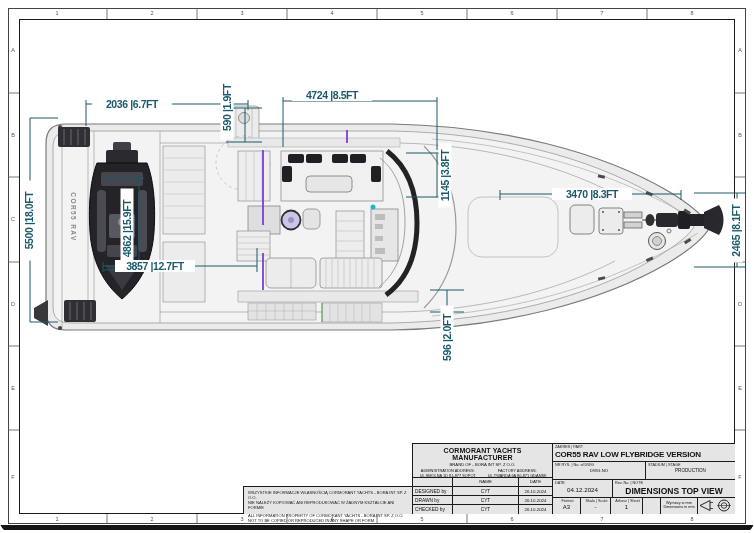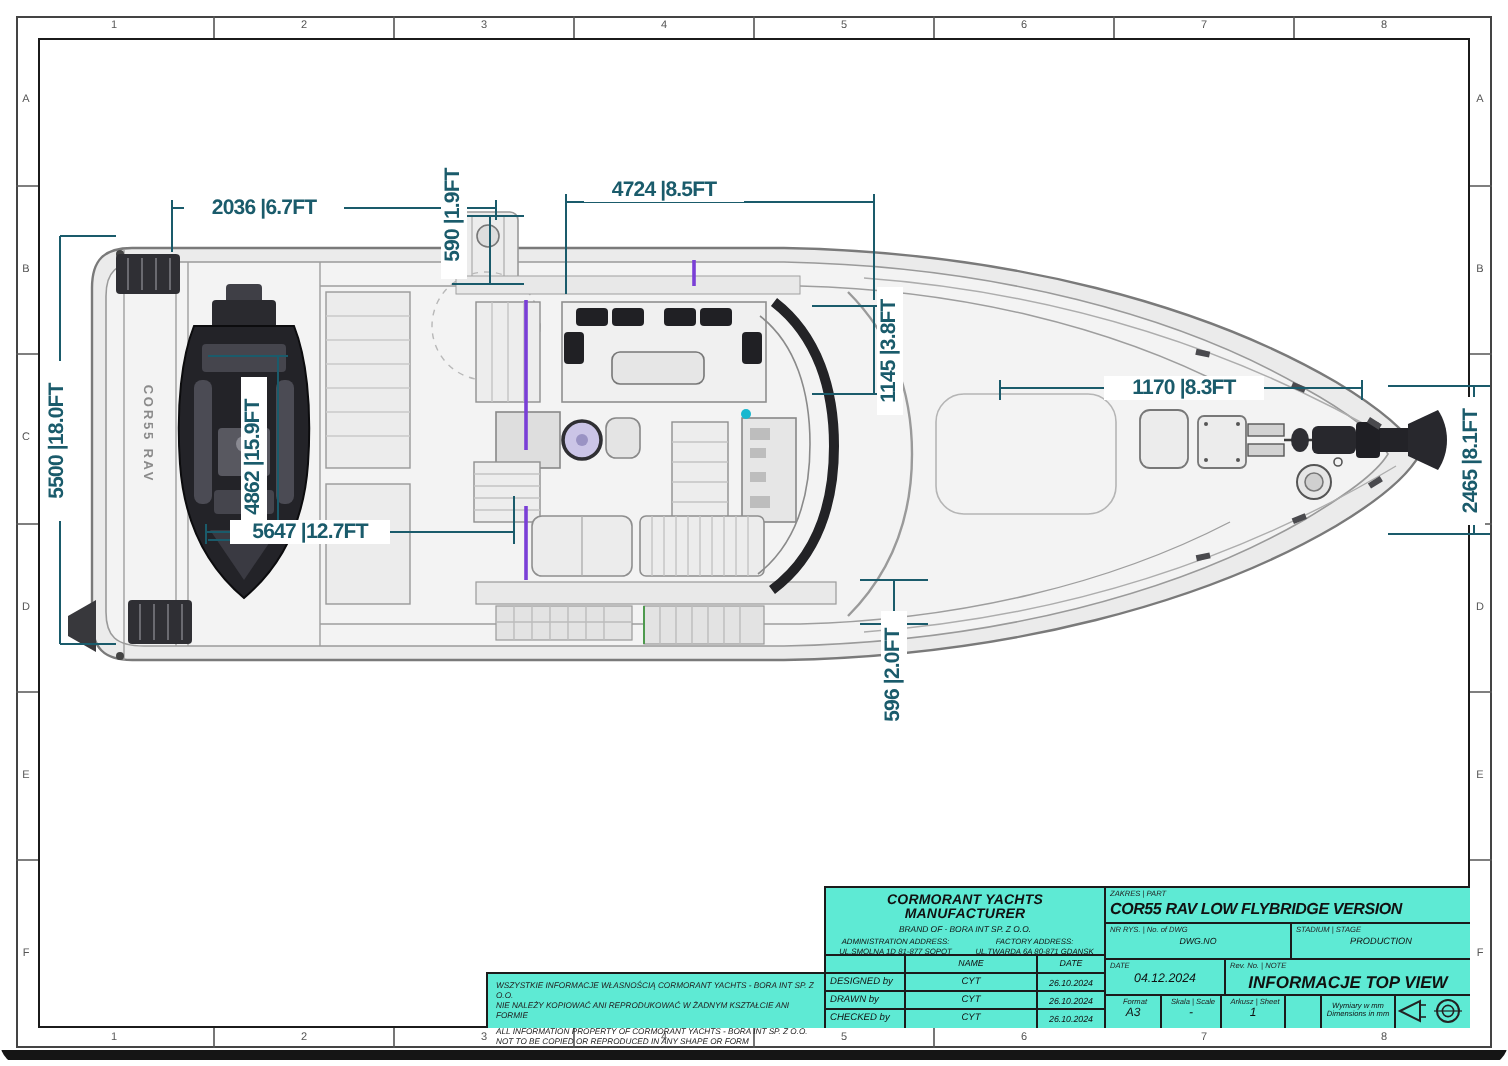--- a/index.html
+++ b/index.html
@@ -12,21 +12,21 @@
   .edge-bottom{position:absolute;left:0;top:525px;width:754px;height:5px;background:#151515;}
   .zone-label{position:absolute;font-size:5.5px;color:#555;text-align:center;width:20px;line-height:10px;}
   
   .dim{position:absolute;font-size:10.5px;font-weight:bold;letter-spacing:-0.4px;color:#1a5b6b;
        background:#fff;line-height:12px;height:12px;white-space:nowrap;text-align:center;}
   .vdim{position:absolute;font-size:10.5px;font-weight:bold;letter-spacing:-0.4px;color:#1a5b6b;
         background:#fff;line-height:13px;height:13px;text-align:center;transform:rotate(-90deg);white-space:nowrap;}
   .bname{position:absolute;font-size:6.5px;font-weight:bold;letter-spacing:1.4px;color:#8a8a8a;
          text-align:center;transform:rotate(90deg);white-space:nowrap;line-height:10px;}
   
-  .tb-cell{position:absolute;border-left:1px solid #1b1b1b;border-top:1px solid #1b1b1b;box-sizing:border-box;background:#5eead4;font-style:italic;}
+  .tb-cell{position:absolute;border-left:1px solid #1b1b1b;border-top:1px solid #1b1b1b;box-sizing:border-box;background:#e5e5e5;}
   .tb-lbl{font-size:3.8px;color:#222;line-height:5px;padding:1px 0 0 2px;text-align:left;}
   .tb-val{text-align:center;}
   .manuf{font-size:7px;font-weight:bold;text-align:center;margin-top:3px;letter-spacing:0.1px;}
   .brand{font-size:4.2px;text-align:center;margin-top:1px;}
   .addr{display:flex;font-size:3.9px;line-height:4.6px;margin-top:2px;text-align:center;}
   .addr>div{flex:1;}
   .tinyhead{font-size:4.4px;text-align:center;line-height:8px;}
   .rolerow{font-size:4.8px;line-height:9px;}
   .disc{font-size:4.1px;line-height:5.1px;color:#222;padding:3px 4px;}
   .disc p{margin:0 0 3px 0;}
@@ -217,25 +217,25 @@
       <path d="M139,178V270 M104,178H144 M104,270H144"></path>
       <path d="M103,266H257 M103,262V272 M257,262V272 M257,262V248"></path>
       <path d="M430,290H464 M430,312H464 M447,290V312 M447,312V326"></path>
     </g>
   </svg>
 
   <div class="dim" style="left:92px;top:98px;width:80px">2036 |6.7FT</div>
   <div class="vdim" style="left:195px;top:101px;width:64px">590 |1.9FT</div>
   <div class="dim" style="left:292px;top:89px;width:80px">4724 |8.5FT</div>
   <div class="vdim" style="left:413px;top:169px;width:64px">1145 |3.8FT</div>
-  <div class="dim" style="left:552px;top:188px;width:80px">1170 |8.3FT</div>
+  <div class="dim" style="left:552px;top:188px;width:80px">3470 |8.3FT</div>
   <div class="vdim" style="left:704px;top:224px;width:64px">2465 |8.1FT</div>
   <div class="vdim" style="left:-11px;top:214px;width:80px">5500 |18.0FT</div>
   <div class="vdim" style="left:87px;top:222px;width:80px">4862 |15.9FT</div>
-  <div class="dim" style="left:115px;top:260px;width:80px">5647 |12.7FT</div>
+  <div class="dim" style="left:115px;top:260px;width:80px">3857 |12.7FT</div>
   <div class="vdim" style="left:415px;top:331px;width:64px">596 |2.0FT</div>
 
   <div class="bname" style="left:38px;top:212px;width:70px">COR55 RAV</div>
 
   <div class="tb-cell" style="left:243px;top:486px;width:169px;height:28px">
     <div class="disc">
       <p><span>WSZYSTKIE INFORMACJE WŁASNOŚCIĄ CORMORANT YACHTS - BORA INT SP. Z O.O.</span><br>
          <span>NIE NALEŻY KOPIOWAĆ ANI REPRODUKOWAĆ W ŻADNYM KSZTAŁCIE ANI FORMIE</span></p>
       <p><span>ALL INFORMATION PROPERTY OF CORMORANT YACHTS - BORA INT SP. Z O.O.</span><br>
          <span>NOT TO BE COPIED OR REPRODUCED IN ANY SHAPE OR FORM</span></p>
@@ -286,21 +286,21 @@
   <div class="tb-cell" style="left:645px;top:461px;width:90px;height:18px">
     <div class="tb-lbl">STADIUM | STAGE</div>
     <div class="tb-val" style="font-size:4.6px">PRODUCTION</div>
   </div>
   <div class="tb-cell" style="left:552px;top:479px;width:60px;height:18px">
     <div class="tb-lbl">DATE</div>
     <div class="tb-val" style="font-size:6.2px">04.12.2024</div>
   </div>
   <div class="tb-cell" style="left:612px;top:479px;width:123px;height:18px">
     <div class="tb-lbl">Rev. No. | NOTE</div>
-    <div class="tb-val" style="font-size:8.5px;font-weight:bold">INFORMACJE TOP VIEW</div>
+    <div class="tb-val" style="font-size:8.5px;font-weight:bold">DIMENSIONS TOP VIEW</div>
   </div>
   <div class="tb-cell" style="left:552px;top:497px;width:28px;height:17px">
     <div class="tb-lbl" style="text-align:center">Format</div>
     <div class="tb-val" style="font-size:6px">A3</div>
   </div>
   <div class="tb-cell" style="left:580px;top:497px;width:30px;height:17px">
     <div class="tb-lbl" style="text-align:center">Skala | Scale</div>
     <div class="tb-val" style="font-size:6px">-</div>
   </div>
   <div class="tb-cell" style="left:610px;top:497px;width:32px;height:17px">

